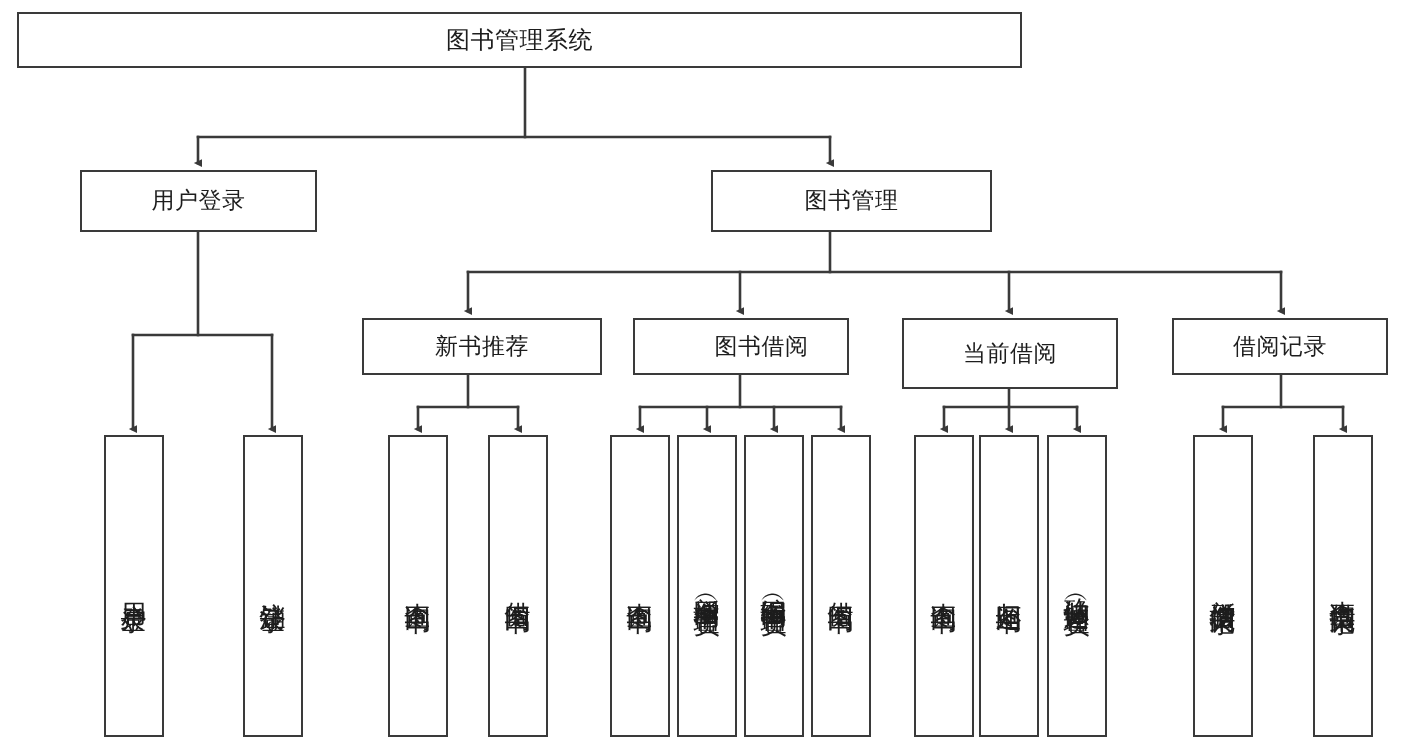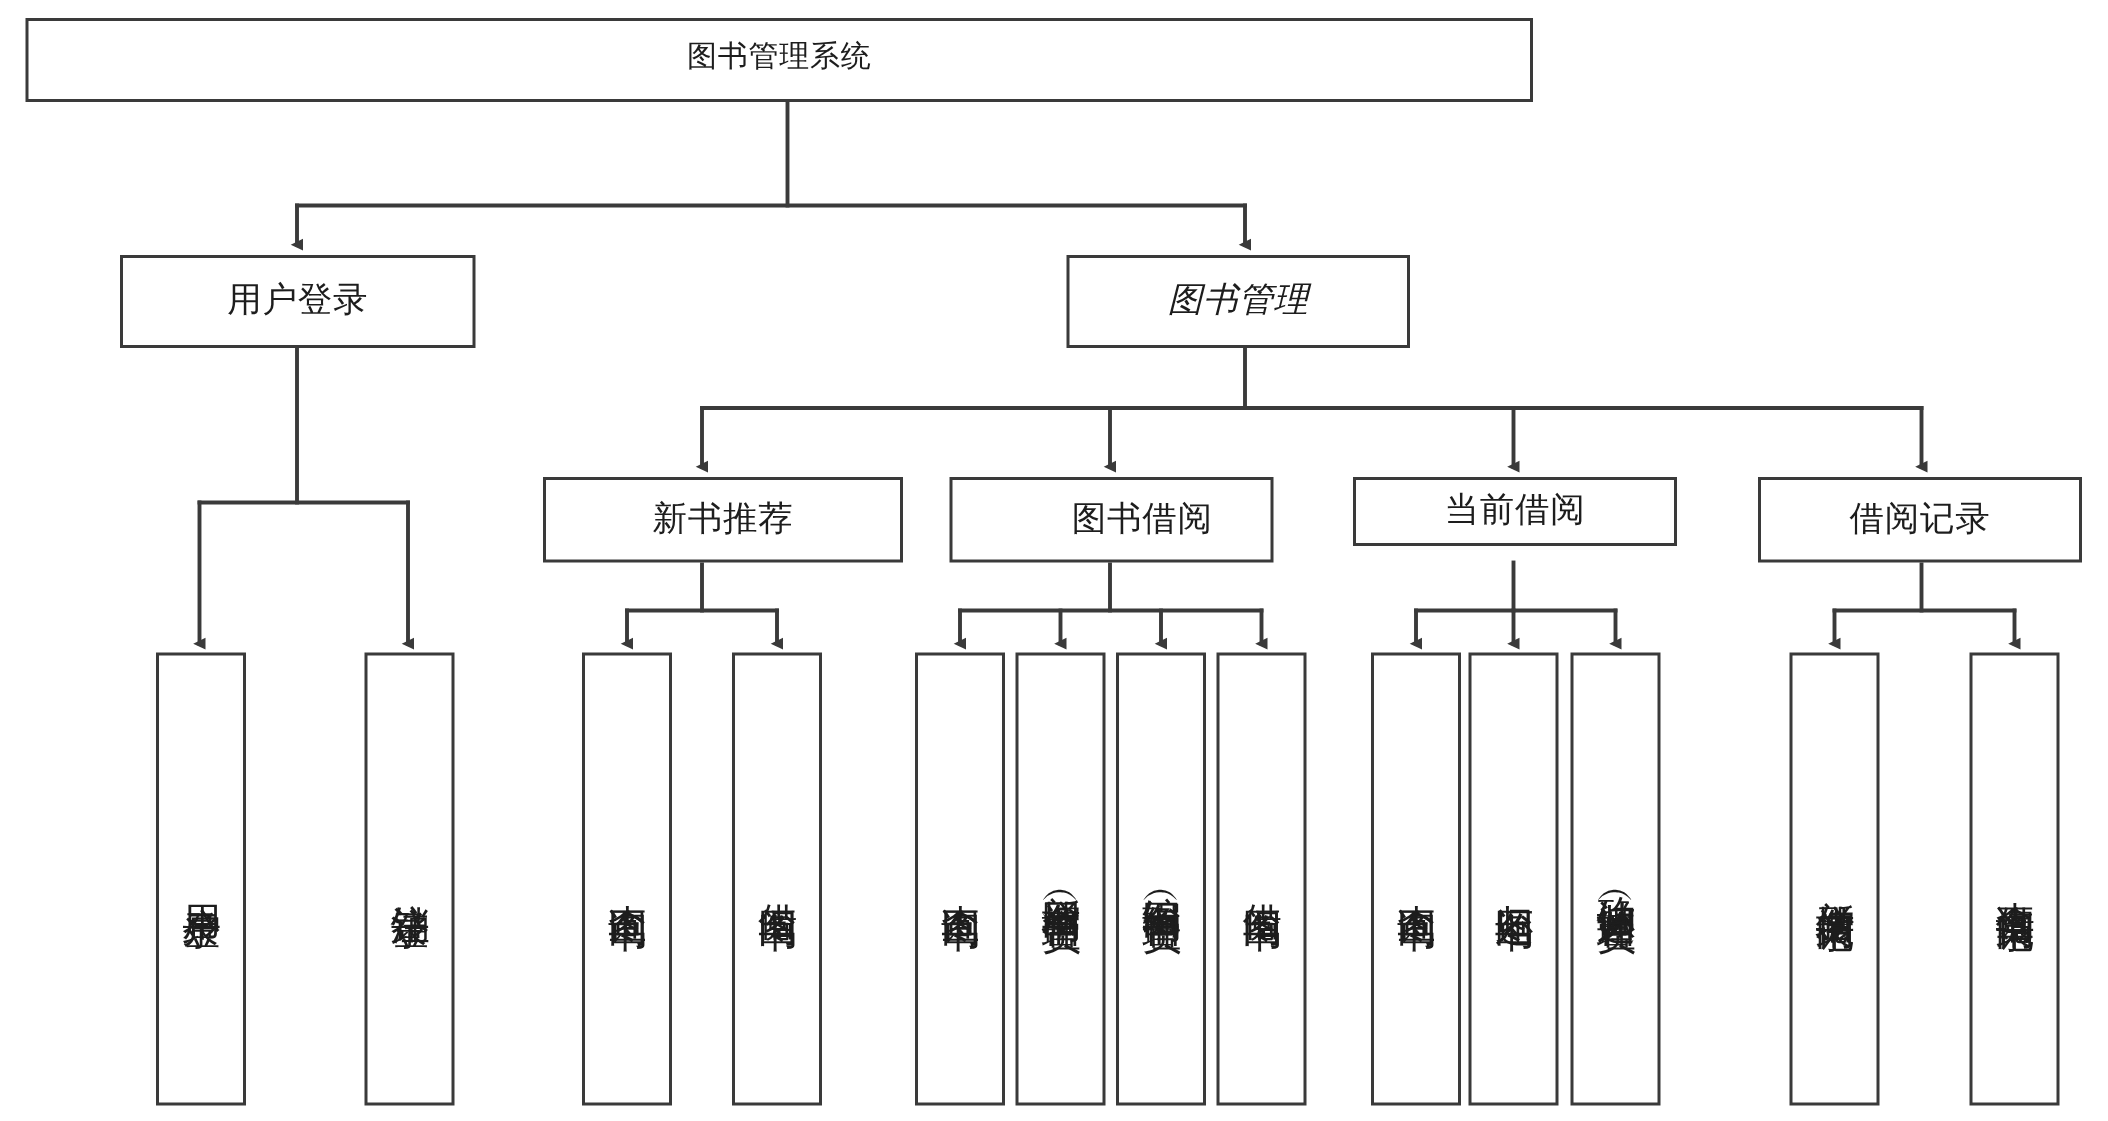--- a/index.html
+++ b/index.html
@@ -36,21 +36,21 @@
     display:block;
     line-height:1.12;
     color:#1d1d1d;
     text-align:center;
     letter-spacing:0.5px;
   }
   .node-horizontal .label{
     font-size:23px;
     white-space:nowrap;
   }
-  .node-root .label{ font-size:20px;font-family:Liberation Mono, monospace; }
+  .node-root .label{ font-size:24px; }
   .node-vertical{
     align-items:center;
     justify-content:center;
     padding:8px 0;
   }
   .node-vertical .label{
     writing-mode:vertical-rl;
     text-orientation:upright;
     font-size:26px;
     line-height:1.08;
@@ -125,33 +125,33 @@
   </svg>
 
   <div class="node node-horizontal node-root" style="left:17px;top:12px;width:1005px;height:56px;">
     <span class="label">图书管理系统</span>
   </div>
 
   <div class="node node-horizontal" style="left:80px;top:170px;width:237px;height:62px;">
     <span class="label">用户登录</span>
   </div>
 
-  <div class="node node-horizontal" style="left:711px;top:170px;width:229px;height:62px;font-style:italic;">
+  <div class="node node-horizontal" style="left:711px;top:170px;width:281px;height:62px;">
     <span class="label">图书管理</span>
   </div>
 
   <div class="node node-horizontal" style="left:362px;top:318px;width:240px;height:57px;">
     <span class="label">新书推荐</span>
   </div>
 
   <div class="node node-horizontal" style="left:633px;top:318px;width:216px;height:57px;padding-left:41px;">
     <span class="label">图书借阅</span>
   </div>
 
-  <div class="node node-horizontal" style="left:902px;top:318px;width:216px;height:46px;">
+  <div class="node node-horizontal" style="left:902px;top:318px;width:216px;height:71px;">
     <span class="label">当前借阅</span>
   </div>
 
   <div class="node node-horizontal" style="left:1172px;top:318px;width:216px;height:57px;">
     <span class="label">借阅记录</span>
   </div>
 
   <div class="node node-vertical" style="left:104px;top:435px;width:60px;height:302px;">
     <span class="label">用户登录</span>
   </div>

